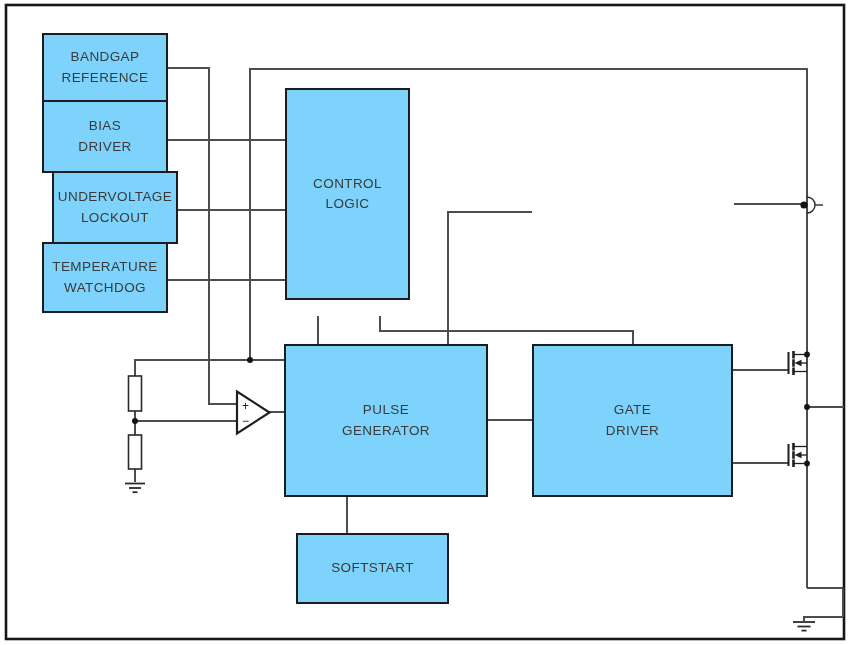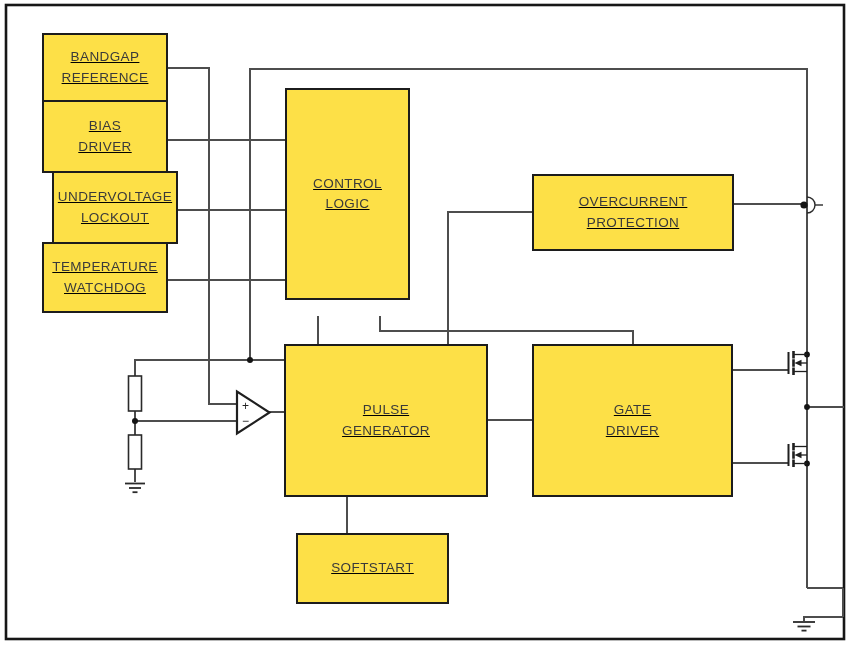--- a/index.html
+++ b/index.html
@@ -8,24 +8,23 @@
     width:850px;height:645px;
     background:#ffffff;
     font-family:"Liberation Sans", sans-serif;
     overflow:hidden;
   }
   .wire-layer{position:absolute;left:0;top:0;width:850px;height:645px;}
   .block{
     position:absolute;
     box-sizing:border-box;
     border:2.5px solid #1c1c1c;
-    background:#fde047;
+    background:#7dd3fc;
     display:flex;align-items:center;justify-content:center;
     text-align:center;
-    text-decoration:underline;
   }
   .block .lbl{
     color:#3a3a3a;
     font-size:13.5px;
     line-height:1.5;
     letter-spacing:0.4px;
     white-space:pre-line;
   }
   
   .b-bandgap{left:42px;top:33px;width:126px;height:69px;}
@@ -157,24 +156,20 @@
 LOCKOUT</span>
   </div>
   <div class="block b-temp">
     <span class="lbl">TEMPERATURE
 WATCHDOG</span>
   </div>
   <div class="block b-control">
     <span class="lbl">CONTROL
 LOGIC</span>
   </div>
-  <div class="block b-ocp">
-    <span class="lbl">OVERCURRENT
-PROTECTION</span>
-  </div>
   <div class="block b-pulse">
     <span class="lbl">PULSE
 GENERATOR</span>
   </div>
   <div class="block b-gate">
     <span class="lbl">GATE
 DRIVER</span>
   </div>
   <div class="block b-soft">
     <span class="lbl">SOFTSTART</span>

